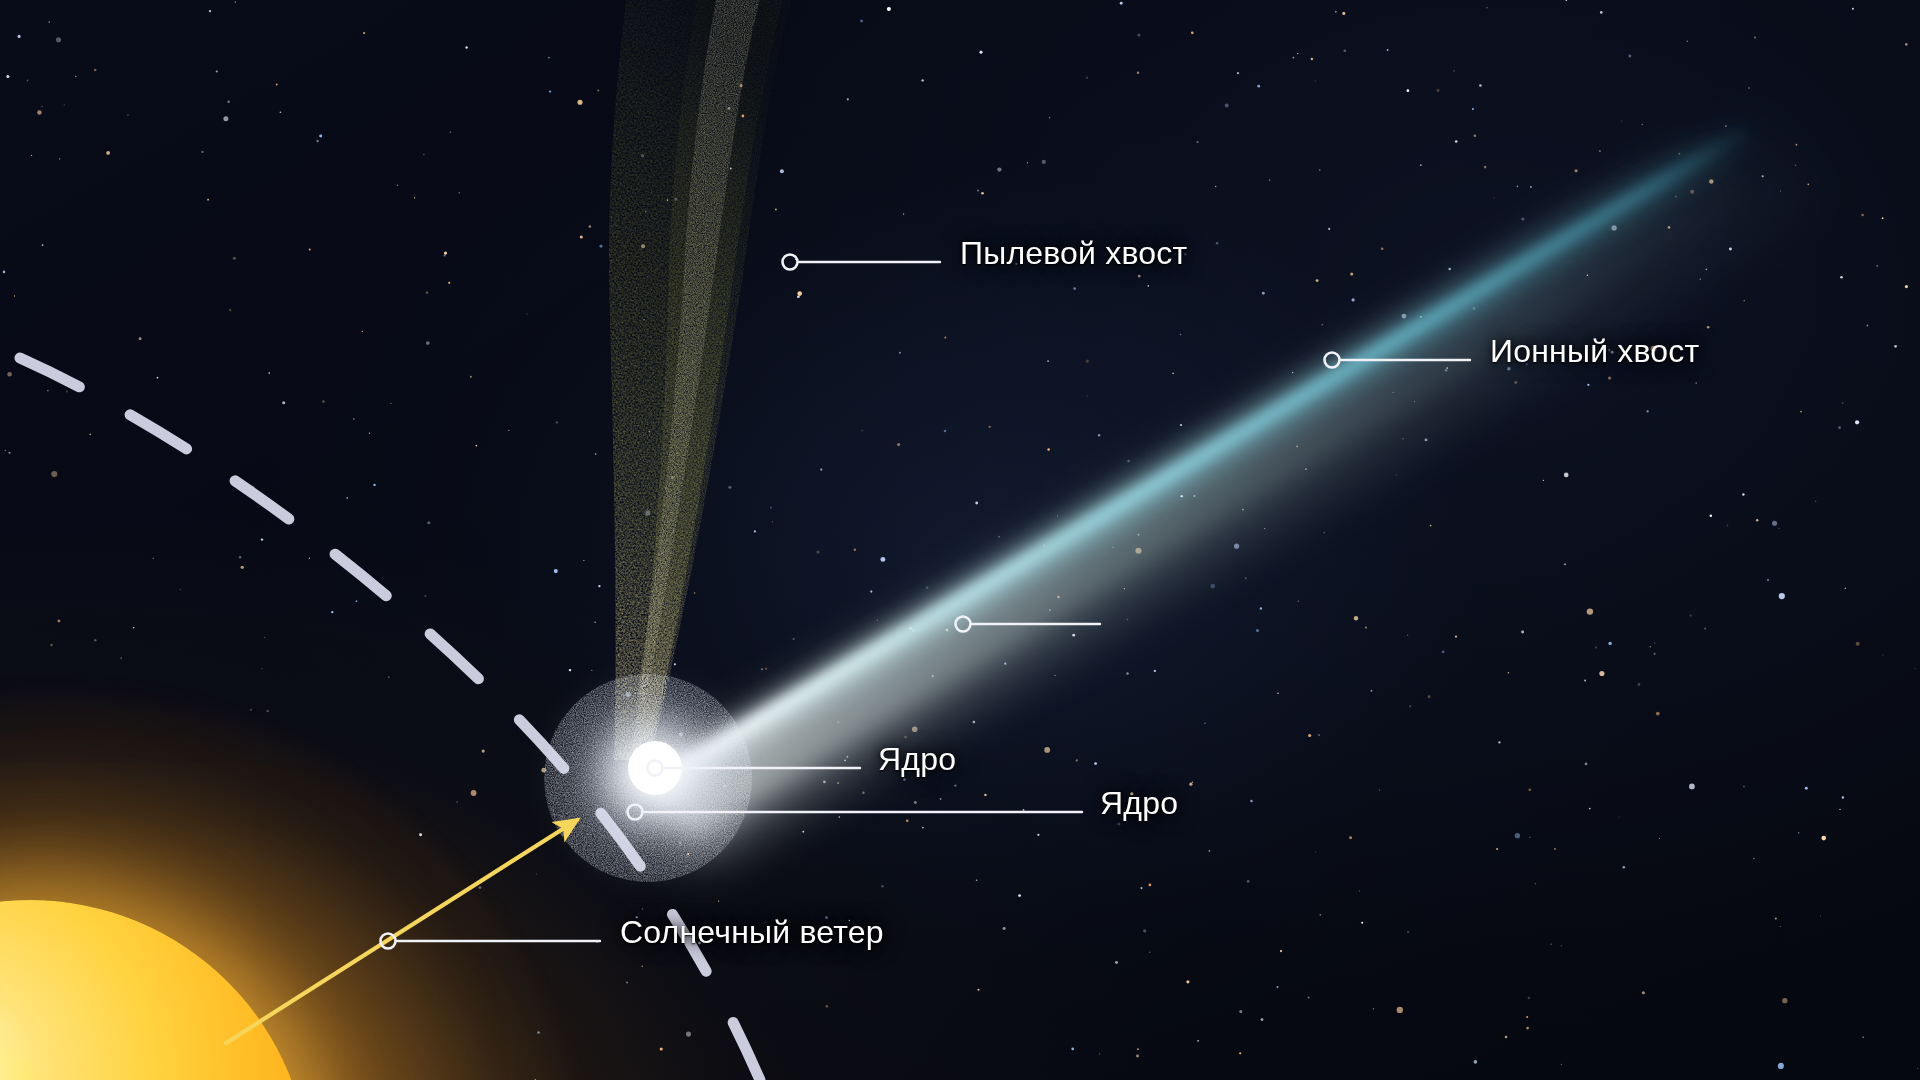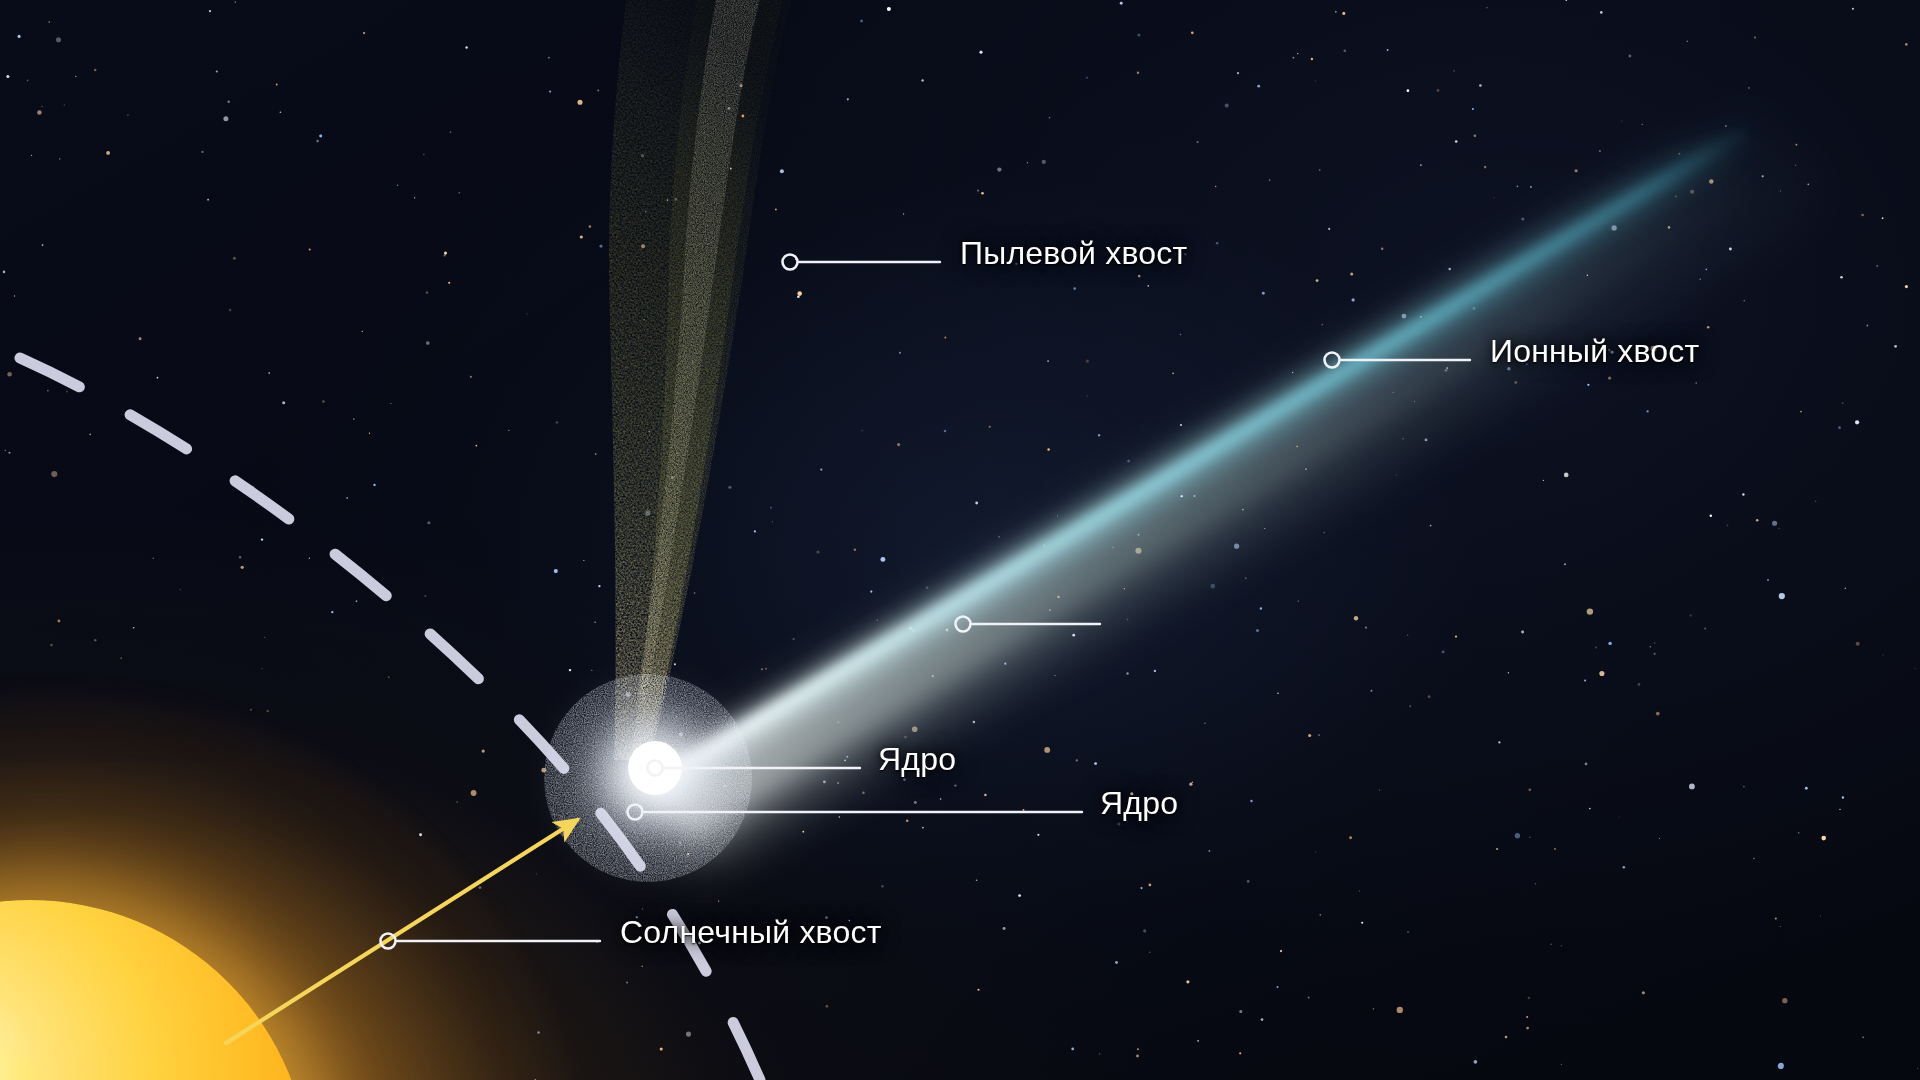--- a/index.html
+++ b/index.html
@@ -723,16 +723,16 @@
       <circle cx="635" cy="812" r="7.5" fill="none" stroke="#f0f2f8" stroke-width="2.6"></circle>
       <line x1="397" y1="941" x2="600" y2="941" stroke="#f0f2f8" stroke-width="2.4" stroke-linecap="round"></line>
       <circle cx="388" cy="941" r="7.5" fill="none" stroke="#f0f2f8" stroke-width="2.6"></circle>
     </svg>
 
   <div class="layer" id="labels">
       <div class="label" style="left: 960px; top: 235px;">Пылевой хвост</div>
       <div class="label" style="left: 1490px; top: 333px;">Ионный хвост</div>
       <div class="label" style="left: 878px; top: 741px;">Ядро</div>
       <div class="label" style="left: 1100px; top: 785px;">Ядро</div>
-      <div class="label" style="left: 620px; top: 914px;">Солнечный хвост</div>
+      <div class="label" style="left: 620px; top: 914px;">Солнечный ветер</div>
     </div>
 
 </div>
 
 </body></html>

